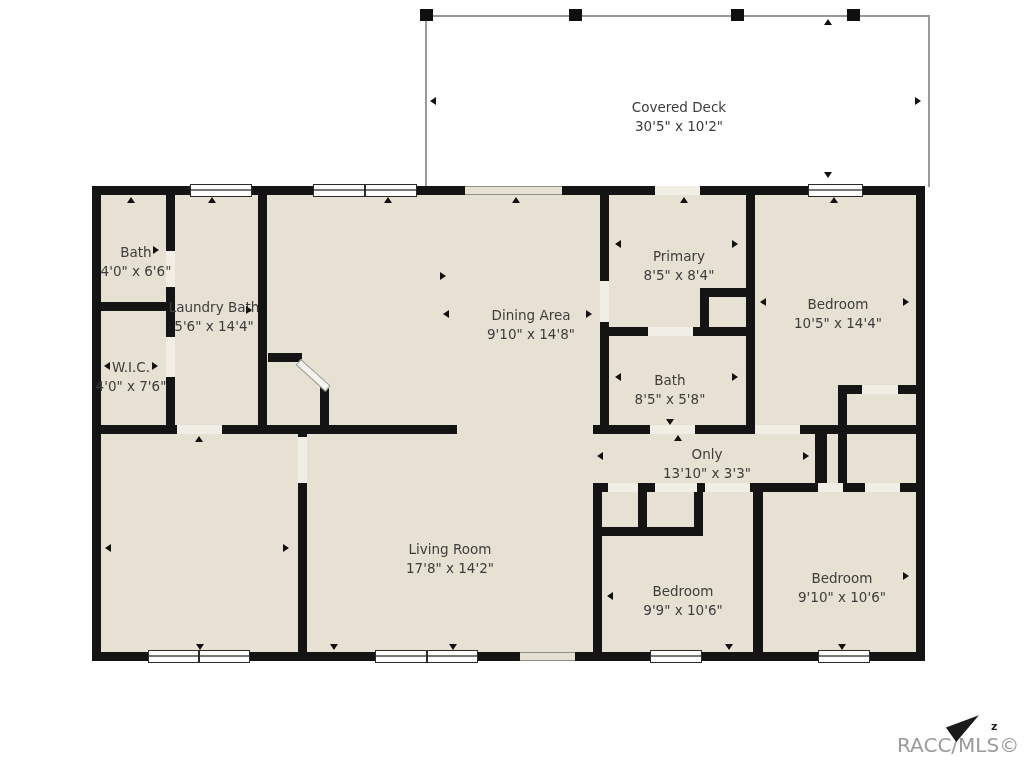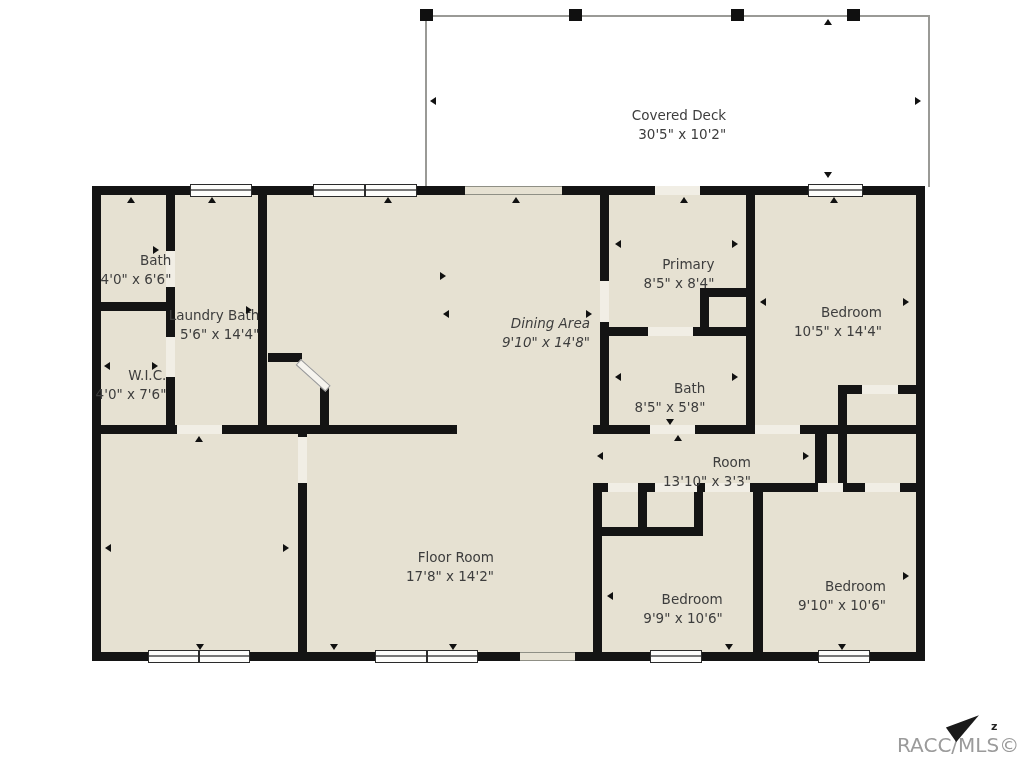--- a/index.html
+++ b/index.html
@@ -8,22 +8,22 @@
   .wall{position:absolute;background:var(--wall,#141414);}
   .fill{position:absolute;}
   .cy{background:var(--wet,#c9edf4);}
   .tn{background:var(--bed,#f0ca8e);}
   .cl{background:var(--closet,#ece8dd);}
   .base{background:var(--floor,#e6e1d2);}
   .gap{position:absolute;background:#f1eee5;}
   .slide{position:absolute;background:var(--floor,#e6e1d2);border-top:1px solid #8f8f85;border-bottom:1px solid #8f8f85;box-sizing:border-box;}
   .win{position:absolute;background:linear-gradient(to bottom,#fdfdfb 40%,#777 40%,#777 58%,#fdfdfb 58%);border:1px solid #2b2b2b;box-sizing:border-box;}
   .windiv{position:absolute;top:0;bottom:0;width:2px;background:#2b2b2b;}
-  .lbl{position:absolute;transform:translateX(-50%);text-align:right;color:#3d3d3d;
-       font-size:13.5px;line-height:19px;white-space:nowrap;z-index:6;margin-top:8px;}
+  .lbl{position:absolute;transform:translateX(-50%);text-align:center;color:#3d3d3d;
+       font-size:13.5px;line-height:19px;white-space:nowrap;z-index:6;}
   .lbl .nm,.lbl .dm{display:block;}
   .mk{position:absolute;width:0;height:0;z-index:7;}
   .mk.up{border-left:4px solid transparent;border-right:4px solid transparent;border-bottom:6px solid #111;}
   .mk.down{border-left:4px solid transparent;border-right:4px solid transparent;border-top:6px solid #111;}
   .mk.left{border-top:4px solid transparent;border-bottom:4px solid transparent;border-right:6px solid #111;}
   .mk.right{border-top:4px solid transparent;border-bottom:4px solid transparent;border-left:6px solid #111;}
   #deck{position:absolute;left:425px;top:15px;width:505px;height:172px;background:#fff;
         border:2px solid #9a9a96;border-bottom:none;box-sizing:border-box;}
   .post{position:absolute;background:#101010;width:13px;height:12px;top:9px;z-index:4;}
   #house{position:absolute;left:92px;top:186px;width:833px;height:475px;z-index:1;}
@@ -179,42 +179,42 @@
     <span class="dm">4'0" x 6'6"</span>
   </div>
   <div class="lbl" style="left:214px;top:298px;">
     <span class="nm">Laundry Bath</span>
     <span class="dm">5'6" x 14'4"</span>
   </div>
   <div class="lbl" style="left:131px;top:358px;">
     <span class="nm">W.I.C.</span>
     <span class="dm">4'0" x 7'6"</span>
   </div>
-  <div class="lbl" style="left:546px;top:306px;font-style:italic;">
+  <div class="lbl" style="left:531px;top:306px;">
     <span class="nm">Dining Area</span>
     <span class="dm">9'10" x 14'8"</span>
   </div>
   <div class="lbl" style="left:679px;top:247px;">
     <span class="nm">Primary</span>
     <span class="dm">8'5" x 8'4"</span>
   </div>
   <div class="lbl" style="left:670px;top:371px;">
     <span class="nm">Bath</span>
     <span class="dm">8'5" x 5'8"</span>
   </div>
   <div class="lbl" style="left:838px;top:295px;">
     <span class="nm">Bedroom</span>
     <span class="dm">10'5" x 14'4"</span>
   </div>
   <div class="lbl" style="left:707px;top:445px;">
-    <span class="nm">Room</span>
+    <span class="nm">Only</span>
     <span class="dm">13'10" x 3'3"</span>
   </div>
   <div class="lbl" style="left:450px;top:540px;">
-    <span class="nm">Floor Room</span>
+    <span class="nm">Living Room</span>
     <span class="dm">17'8" x 14'2"</span>
   </div>
   <div class="lbl" style="left:683px;top:582px;">
     <span class="nm">Bedroom</span>
     <span class="dm">9'9" x 10'6"</span>
   </div>
   <div class="lbl" style="left:842px;top:569px;">
     <span class="nm">Bedroom</span>
     <span class="dm">9'10" x 10'6"</span>
   </div>

